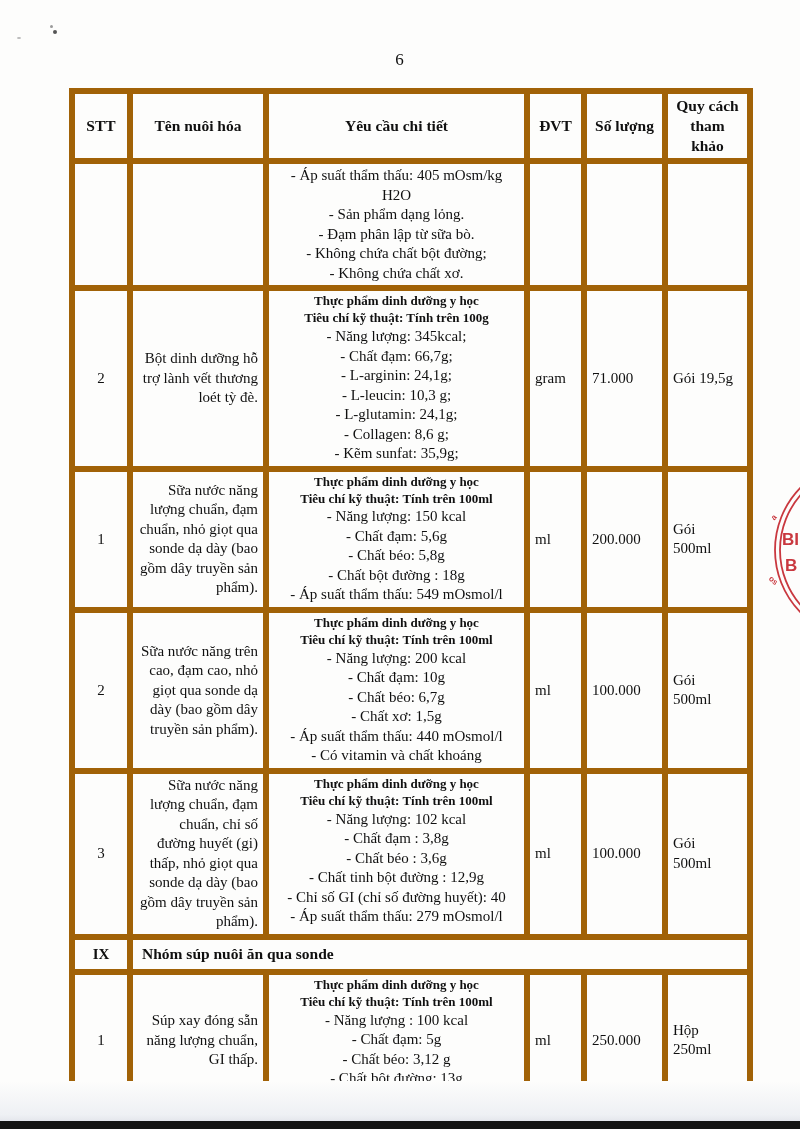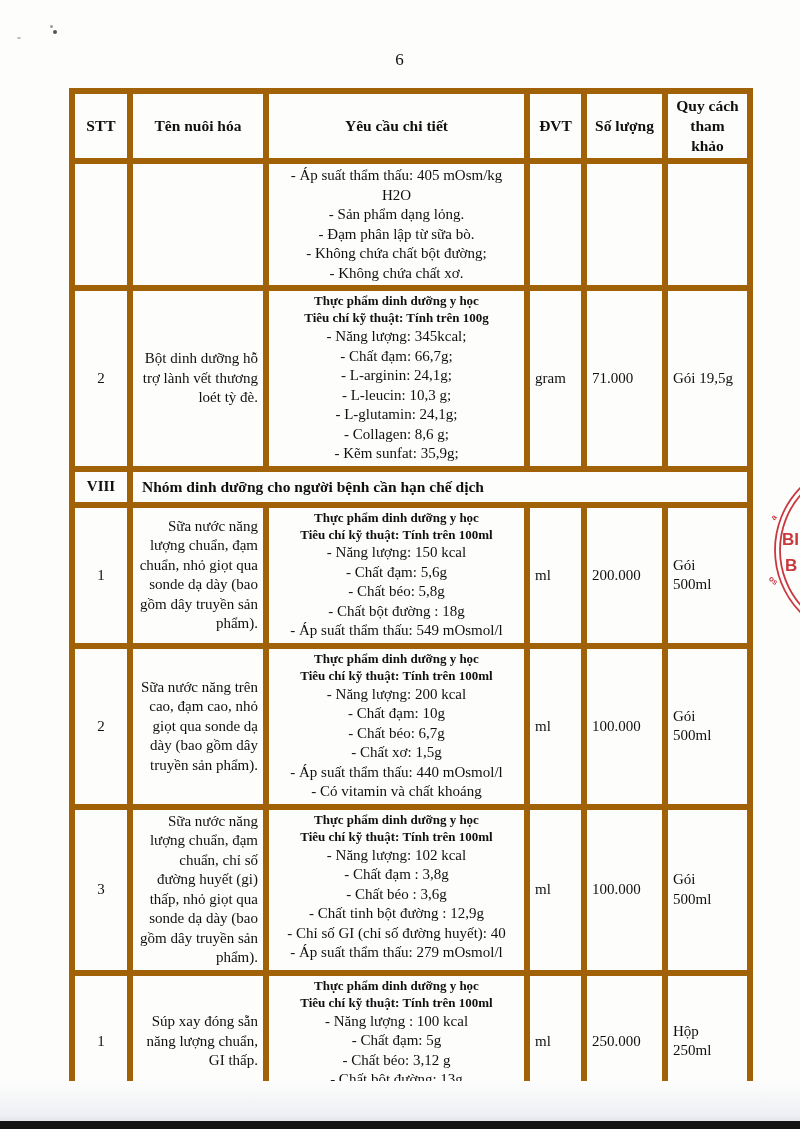--- a/index.html
+++ b/index.html
@@ -124,24 +124,20 @@
 - L-arginin: 24,1g;
 - L-leucin: 10,3 g;
 - L-glutamin: 24,1g;
 - Collagen: 8,6 g;
 - Kẽm sunfat: 35,9g;</div>
         </td>
         <td class="c-unit">gram</td>
         <td class="c-qty">71.000</td>
         <td class="c-pack">Gói 19,5g</td>
       </tr>
-      <tr class="r-s1 section">
-        <td class="c-stt">VIII</td>
-        <td class="sec-title" colspan="5">Nhóm dinh dưỡng cho người bệnh cần hạn chế dịch</td>
-      </tr>
       <tr class="r-3">
         <td class="c-stt">1</td>
         <td class="c-name">Sữa nước năng lượng chuẩn, đạm chuẩn, nhỏ giọt qua sonde dạ dày (bao gồm dây truyền sản phẩm).</td>
         <td class="c-spec">
           <div class="spec-head">Thực phẩm dinh dưỡng y học
 Tiêu chí kỹ thuật: Tính trên 100ml</div>
           <div class="spec-body">- Năng lượng: 150 kcal
 - Chất đạm: 5,6g
 - Chất béo: 5,8g
 - Chất bột đường : 18g
@@ -180,20 +176,24 @@
 - Chất đạm : 3,8g
 - Chất béo : 3,6g
 - Chất tinh bột đường : 12,9g
 - Chỉ số GI (chỉ số đường huyết): 40
 - Áp suất thẩm thấu: 279 mOsmol/l</div>
         </td>
         <td class="c-unit">ml</td>
         <td class="c-qty">100.000</td>
         <td class="c-pack">Gói
 500ml</td>
+      </tr>
+      <tr class="r-s2 section">
+        <td class="c-stt">IX</td>
+        <td class="sec-title" colspan="5">Nhóm súp nuôi ăn qua sonde</td>
       </tr>
       <tr class="r-7">
         <td class="c-stt">1</td>
         <td class="c-name">Súp xay đóng sẵn năng lượng chuẩn, GI thấp.</td>
         <td class="c-spec">
           <div class="spec-head">Thực phẩm dinh dưỡng y học
 Tiêu chí kỹ thuật: Tính trên 100ml</div>
           <div class="spec-body">- Năng lượng : 100 kcal
 - Chất đạm: 5g
 - Chất béo: 3,12 g

